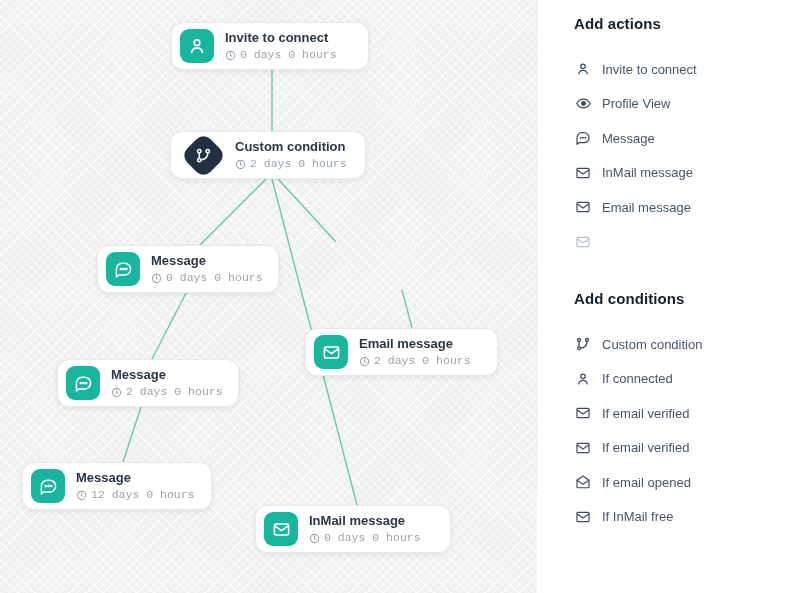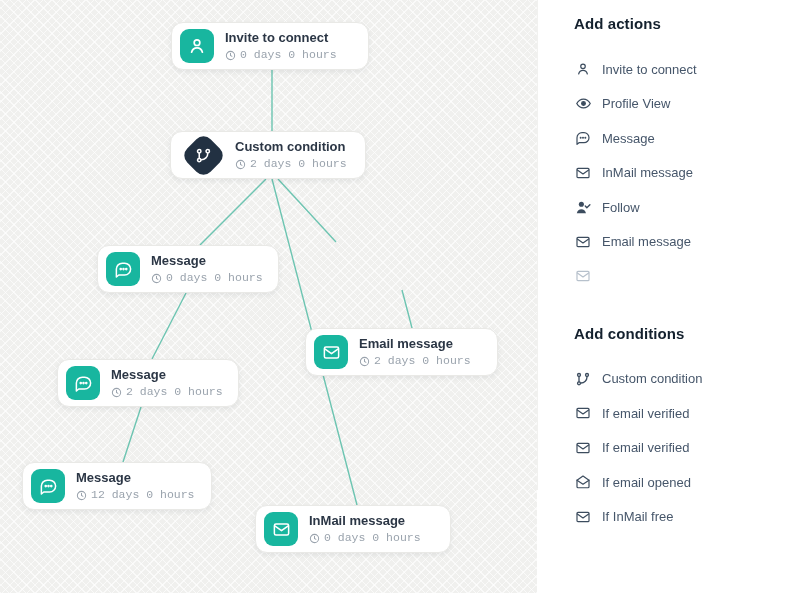--- a/index.html
+++ b/index.html
@@ -279,30 +279,20 @@
         <span class="li-icon">
           <svg width="16" height="16" viewBox="0 0 24 24" fill="none" stroke="currentColor" stroke-width="1.8" stroke-linecap="round" stroke-linejoin="round">
               <rect x="3" y="5" width="18" height="14" rx="1.5"></rect>
               <path d="M3.5 7.5 12 13.5l8.5-6"></path>
             </svg>
         </span>
         <span>InMail message</span>
       </li>
       <li>
         <span class="li-icon">
-          <svg width="17" height="17" viewBox="0 0 24 24" fill="currentColor" stroke="none">
-              <circle cx="9" cy="7.5" r="3.6"></circle>
-              <path d="M2.5 20c.8-3.8 3.3-5.7 6.5-5.7s5.7 1.9 6.5 5.7z"></path>
-              <path d="m14.5 10 2.2 2.2L21 8" fill="none" stroke="currentColor" stroke-width="2" stroke-linecap="round" stroke-linejoin="round"></path>
-            </svg>
-        </span>
-        <span>Follow</span>
-      </li>
-      <li>
-        <span class="li-icon">
           <svg width="16" height="16" viewBox="0 0 24 24" fill="none" stroke="currentColor" stroke-width="1.8" stroke-linecap="round" stroke-linejoin="round">
               <rect x="3" y="5" width="18" height="14" rx="1.5"></rect>
               <path d="M3.5 7.5 12 13.5l8.5-6"></path>
             </svg>
         </span>
         <span>Email message</span>
       </li>
       <li class="disabled">
         <span class="li-icon">
           <svg width="16" height="16" viewBox="0 0 24 24" fill="none" stroke="currentColor" stroke-width="1.8" stroke-linecap="round" stroke-linejoin="round">
@@ -323,20 +313,29 @@
               <circle cx="6" cy="6" r="2.2"></circle>
               <circle cx="18" cy="6" r="2.2"></circle>
               <circle cx="6" cy="18.5" r="2.2"></circle>
               <path d="M18 9a9 9 0 0 1-9 9"></path>
             </svg>
         </span>
         <span>Custom condition</span>
       </li>
       <li>
         <span class="li-icon">
+          <svg width="16" height="16" viewBox="0 0 24 24" fill="none" stroke="currentColor" stroke-width="1.8" stroke-linecap="round">
+              <circle cx="12" cy="8" r="3.4"></circle>
+              <path d="M5.5 19.5c.9-3.6 3.5-5.3 6.5-5.3s5.6 1.7 6.5 5.3"></path>
+            </svg>
+        </span>
+        <span>If connected</span>
+      </li>
+      <li>
+        <span class="li-icon">
           <svg width="16" height="16" viewBox="0 0 24 24" fill="none" stroke="currentColor" stroke-width="1.8" stroke-linecap="round" stroke-linejoin="round">
               <rect x="3" y="5" width="18" height="14" rx="1.5"></rect>
               <path d="M3.5 7.5 12 13.5l8.5-6"></path>
             </svg>
         </span>
         <span>If email verified</span>
       </li>
       <li>
         <span class="li-icon">
           <svg width="16" height="16" viewBox="0 0 24 24" fill="none" stroke="currentColor" stroke-width="1.8" stroke-linecap="round" stroke-linejoin="round">

